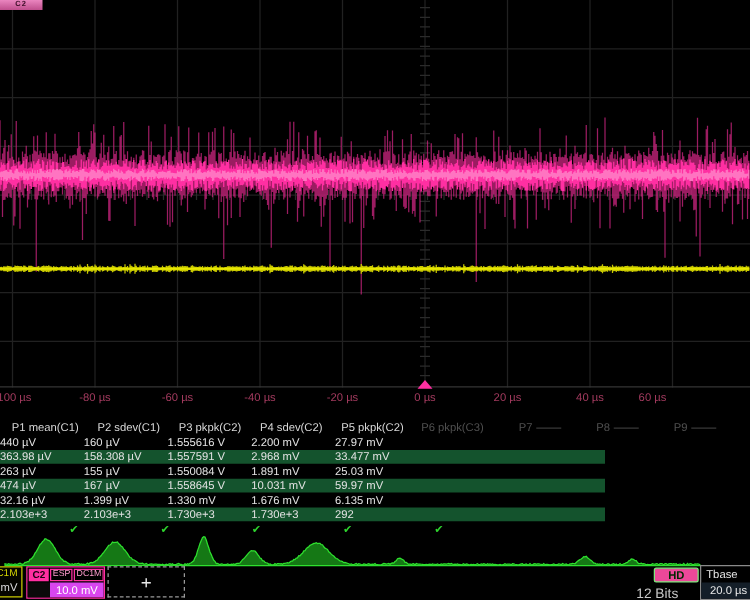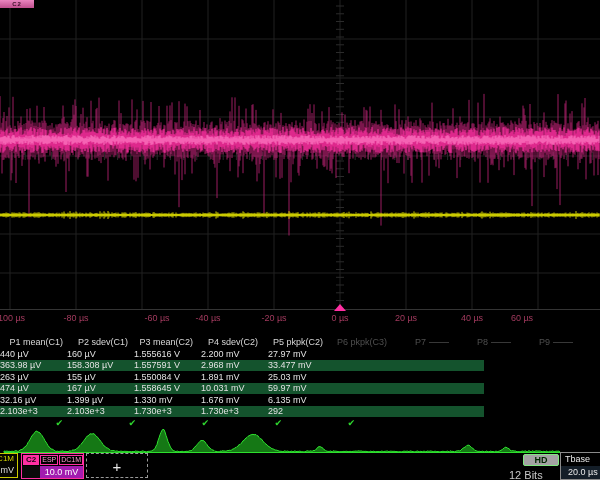--- a/index.html
+++ b/index.html
@@ -43,29 +43,29 @@
   .c1-box .l2{color:#dddddd;font-size:9px;margin-top:2px;}
   .c2-box{
     position:absolute;left:21px;top:453px;width:63px;height:26px;
     border:1px solid #ff2fa2;background:#000;box-sizing:border-box;overflow:hidden;
   }
   .c2-row1{display:flex;align-items:center;height:12px;padding-left:1px;}
   .c2-name{background:#ff2fa2;color:#1a0010;font-weight:bold;font-size:8px;padding:0 3px;height:10px;line-height:10px;}
   .c2-tag{border:1px solid #ff2fa2;color:#ff9ccf;font-size:7px;height:8px;line-height:8px;padding:0 1px;margin-left:1px;}
   .c2-row2{display:flex;height:12px;}
   .c2-row2 .sp{width:18px;background:#0a0a0a;}
-  .c2-vdiv{flex:1;background:#a21caf;color:#fff;font-size:9px;line-height:12px;text-align:center;}
+  .c2-vdiv{flex:1;background:#d946ef;color:#fff;font-size:9px;line-height:12px;text-align:center;}
   .add-box{
     position:absolute;left:86px;top:453px;width:62px;height:25px;
     border:1px dashed #9a9a9a;background:#000;color:#e8e8e8;
     font-size:15px;line-height:25px;text-align:center;box-sizing:border-box;
   }
   .hd-badge{
     position:absolute;left:523px;top:454px;width:36px;height:12px;
-    background:#a3a3a3;border:1px solid #7fe87f;border-radius:2px;box-sizing:border-box;
+    background:#ec4899;border:1px solid #7fe87f;border-radius:2px;box-sizing:border-box;
     color:#002800;font-size:9px;font-weight:bold;text-align:center;line-height:10px;
   }
   .hd-sub{position:absolute;left:509px;top:469px;width:40px;text-align:left;color:#c8c8c8;font-size:11px;}
   .tbase-box{
     position:absolute;left:560px;top:452px;width:56px;height:28px;
     border:1px solid #8a8a8a;background:#000;box-sizing:border-box;
   }
   .tbase-head{position:relative;height:13px;color:#e8e8e8;font-size:9px;line-height:13px;padding-left:4px;}
   .tbase-val{height:13px;background:#141e28;color:#e8e8e8;font-size:9px;line-height:13px;padding-left:7px;white-space:nowrap;}
 </style>
@@ -90,35 +90,35 @@
         <path d="M0,213.6V216.4M1,213.4V216.6M2,213.7V216.3M3,213.0V217.0M4,213.1V216.9M5,213.1V216.9M6,212.5V217.5M7,212.8V217.2M8,213.0V217.0M9,213.2V216.8M10,214.0V216.0M11,213.5V216.5M12,212.4V217.6M13,212.8V217.2M14,212.6V217.4M15,212.8V217.2M16,213.0V217.0M17,212.8V217.2M18,213.4V216.6M19,212.4V217.6M20,212.6V217.4M21,213.3V216.7M22,213.8V216.2M23,212.5V217.5M24,212.5V217.5M25,212.6V217.4M26,213.0V217.0M27,213.4V216.6M28,213.5V216.5M29,213.6V216.4M30,213.2V216.8M31,212.8V217.2M32,213.9V216.1M33,213.2V216.8M34,212.7V217.3M35,212.4V217.6M36,213.0V217.0M37,212.5V217.5M38,212.7V217.3M39,212.2V217.8M40,212.9V217.1M41,213.1V216.9M42,213.7V216.3M43,212.8V217.2M44,213.5V216.5M45,213.2V216.8M46,213.6V216.4M47,213.9V216.1M48,213.6V216.4M49,212.8V217.2M50,213.1V216.9M51,213.2V216.8M52,213.3V216.7M53,212.9V217.1M54,213.5V216.5M55,213.8V216.2M56,213.2V216.8M57,212.7V217.3M58,214.0V216.0M59,212.8V217.2M60,213.6V216.4M61,213.7V216.3M62,212.4V217.6M63,213.3V216.7M64,211.5V218.5M65,213.2V216.8M66,213.9V216.1M67,213.5V216.5M68,212.7V217.3M69,213.5V216.5M70,211.1V218.9M71,212.9V217.1M72,213.3V216.7M73,212.7V217.3M74,212.6V217.4M75,213.4V216.6M76,211.5V218.5M77,212.6V217.4M78,213.8V216.2M79,213.3V216.7M80,212.6V217.4M81,213.9V216.1M82,212.9V217.1M83,213.3V216.7M84,213.8V216.2M85,213.7V216.3M86,212.7V217.3M87,213.4V216.6M88,213.7V216.3M89,213.3V216.7M90,212.3V217.7M91,212.8V217.2M92,213.2V216.8M93,213.8V216.2M94,213.7V216.3M95,213.2V216.8M96,213.0V217.0M97,212.9V217.1M98,213.7V216.3M99,213.6V216.4M100,211.3V218.7M101,213.5V216.5M102,212.7V217.3M103,213.9V216.1M104,211.3V218.7M105,212.6V217.4M106,213.2V216.8M107,213.5V216.5M108,211.0V219.0M109,212.5V217.5M110,213.7V216.3M111,213.8V216.2M112,212.4V217.6M113,213.5V216.5M114,213.0V217.0M115,213.0V217.0M116,212.6V217.4M117,213.9V216.1M118,212.6V217.4M119,213.7V216.3M120,213.8V216.2M121,213.9V216.1M122,212.5V217.5M123,212.7V217.3M124,212.6V217.4M125,212.4V217.6M126,212.7V217.3M127,213.7V216.3M128,213.9V216.1M129,213.8V216.2M130,212.6V217.4M131,213.5V216.5M132,213.7V216.3M133,212.6V217.4M134,213.0V217.0M135,212.5V217.5M136,212.2V217.8M137,213.3V216.7M138,213.8V216.2M139,212.9V217.1M140,213.4V216.6M141,213.8V216.2M142,212.8V217.2M143,213.6V216.4M144,213.0V217.0M145,213.1V216.9M146,212.5V217.5M147,213.0V217.0M148,212.7V217.3M149,213.0V217.0M150,213.0V217.0M151,214.0V216.0M152,214.0V216.0M153,212.5V217.5M154,212.1V217.9M155,213.0V217.0M156,213.4V216.6M157,213.4V216.6M158,213.5V216.5M159,213.3V216.7M160,213.0V217.0M161,213.6V216.4M162,212.7V217.3M163,213.9V216.1M164,213.1V216.9M165,213.5V216.5M166,213.1V216.9M167,213.6V216.4M168,213.5V216.5M169,212.6V217.4M170,214.0V216.0M171,213.2V216.8M172,212.7V217.3M173,212.4V217.6M174,213.8V216.2M175,213.9V216.1M176,212.5V217.5M177,213.8V216.2M178,213.7V216.3M179,214.0V216.0M180,213.5V216.5M181,213.6V216.4M182,212.9V217.1M183,212.9V217.1M184,212.9V217.1M185,213.4V216.6M186,212.9V217.1M187,213.2V216.8M188,213.3V216.7M189,212.9V217.1M190,213.1V216.9M191,213.3V216.7M192,213.2V216.8M193,213.9V216.1M194,212.8V217.2M195,213.2V216.8M196,212.4V217.6M197,213.6V216.4M198,213.4V216.6M199,213.7V216.3M200,213.0V217.0M201,213.7V216.3M202,214.0V216.0M203,212.6V217.4M204,213.1V216.9M205,213.0V217.0M206,213.1V216.9M207,213.4V216.6M208,212.9V217.1M209,212.5V217.5M210,212.4V217.6M211,213.2V216.8M212,213.1V216.9M213,213.9V216.1M214,213.3V216.7M215,213.9V216.1M216,211.4V218.6M217,212.4V217.6M218,212.5V217.5M219,213.6V216.4M220,213.8V216.2M221,213.5V216.5M222,213.6V216.4M223,213.2V216.8M224,213.7V216.3M225,213.1V216.9M226,213.6V216.4M227,213.3V216.7M228,212.9V217.1M229,212.7V217.3M230,212.9V217.1M231,213.3V216.7M232,212.4V217.6M233,212.6V217.4M234,212.4V217.6M235,213.7V216.3M236,212.8V217.2M237,213.4V216.6M238,213.8V216.2M239,213.5V216.5M240,213.2V216.8M241,212.8V217.2M242,213.3V216.7M243,211.3V218.7M244,212.2V217.8M245,213.0V217.0M246,213.4V216.6M247,212.9V217.1M248,212.5V217.5M249,212.9V217.1M250,213.1V216.9M251,213.2V216.8M252,212.9V217.1M253,213.6V216.4M254,212.9V217.1M255,212.9V217.1M256,213.8V216.2M257,212.6V217.4M258,212.4V217.6M259,212.7V217.3M260,212.6V217.4M261,213.6V216.4M262,213.0V217.0M263,213.3V216.7M264,212.7V217.3M265,213.6V216.4M266,212.7V217.3M267,211.9V218.1M268,213.3V216.7M269,212.8V217.2M270,213.9V216.1M271,213.2V216.8M272,213.5V216.5M273,213.6V216.4M274,212.6V217.4M275,213.2V216.8M276,212.5V217.5M277,213.5V216.5M278,213.6V216.4M279,213.8V216.2M280,213.2V216.8M281,212.9V217.1M282,212.6V217.4M283,213.3V216.7M284,213.1V216.9M285,212.8V217.2M286,213.5V216.5M287,213.8V216.2M288,213.4V216.6M289,211.1V218.9M290,212.5V217.5M291,213.0V217.0M292,212.9V217.1M293,212.6V217.4M294,213.2V216.8M295,213.3V216.7M296,212.7V217.3M297,212.7V217.3M298,212.2V217.8M299,213.7V216.3M300,213.9V216.1M301,213.5V216.5M302,213.2V216.8M303,212.4V217.6M304,213.6V216.4M305,213.6V216.4M306,213.9V216.1M307,212.6V217.4M308,213.3V216.7M309,213.9V216.1M310,212.5V217.5M311,213.3V216.7M312,213.7V216.3M313,212.8V217.2M314,213.2V216.8M315,212.5V217.5M316,212.9V217.1M317,213.9V216.1M318,212.6V217.4M319,212.1V217.9M320,212.6V217.4M321,213.9V216.1M322,213.0V217.0M323,212.5V217.5M324,212.8V217.2M325,212.5V217.5M326,213.8V216.2M327,212.8V217.2M328,213.6V216.4M329,213.5V216.5M330,213.6V216.4M331,213.0V217.0M332,213.3V216.7M333,214.0V216.0M334,212.9V217.1M335,213.3V216.7M336,212.8V217.2M337,212.7V217.3M338,212.7V217.3M339,213.4V216.6M340,213.5V216.5M341,213.4V216.6M342,212.8V217.2M343,212.7V217.3M344,212.0V218.0M345,213.6V216.4M346,213.1V216.9M347,212.6V217.4M348,213.7V216.3M349,211.7V218.3M350,213.5V216.5M351,213.4V216.6M352,213.6V216.4M353,213.7V216.3M354,213.5V216.5M355,214.0V216.0M356,212.3V217.7M357,213.9V216.1M358,213.1V216.9M359,213.5V216.5M360,213.5V216.5M361,213.7V216.3M362,212.8V217.2M363,213.1V216.9M364,213.7V216.3M365,212.8V217.2M366,213.1V216.9M367,212.9V217.1M368,213.0V217.0M369,214.0V216.0M370,213.9V216.1M371,211.4V218.6M372,212.8V217.2M373,213.8V216.2M374,213.5V216.5M375,213.5V216.5M376,213.1V216.9M377,212.6V217.4M378,212.4V217.6M379,212.7V217.3M380,213.3V216.7M381,212.8V217.2M382,213.1V216.9M383,213.7V216.3M384,213.3V216.7M385,212.7V217.3M386,213.7V216.3M387,212.8V217.2M388,213.5V216.5M389,213.6V216.4M390,213.1V216.9M391,212.8V217.2M392,212.5V217.5M393,213.2V216.8M394,213.7V216.3M395,213.1V216.9M396,212.6V217.4M397,213.6V216.4M398,212.8V217.2M399,213.1V216.9M400,212.9V217.1M401,213.2V216.8M402,212.5V217.5M403,212.2V217.8M404,212.6V217.4M405,212.9V217.1M406,212.7V217.3M407,213.4V216.6M408,213.6V216.4M409,212.8V217.2M410,213.9V216.1M411,213.6V216.4M412,212.9V217.1M413,213.3V216.7M414,211.4V218.6M415,212.9V217.1M416,212.6V217.4M417,213.9V216.1M418,212.6V217.4M419,213.8V216.2M420,213.6V216.4M421,213.0V217.0M422,213.0V217.0M423,212.7V217.3M424,213.1V216.9M425,212.6V217.4M426,212.4V217.6M427,213.2V216.8M428,212.8V217.2M429,212.2V217.8M430,213.5V216.5M431,213.5V216.5M432,213.3V216.7M433,213.2V216.8M434,213.7V216.3M435,212.7V217.3M436,212.8V217.2M437,213.1V216.9M438,213.0V217.0M439,213.5V216.5M440,212.6V217.4M441,212.9V217.1M442,212.5V217.5M443,213.9V216.1M444,213.8V216.2M445,213.6V216.4M446,212.5V217.5M447,212.7V217.3M448,213.3V216.7M449,213.5V216.5M450,213.6V216.4M451,213.6V216.4M452,212.8V217.2M453,213.0V217.0M454,212.9V217.1M455,213.1V216.9M456,213.4V216.6M457,212.6V217.4M458,212.6V217.4M459,212.7V217.3M460,213.7V216.3M461,213.7V216.3M462,211.9V218.1M463,213.1V216.9M464,213.9V216.1M465,213.5V216.5M466,213.9V216.1M467,212.6V217.4M468,212.8V217.2M469,212.9V217.1M470,213.3V216.7M471,213.6V216.4M472,213.7V216.3M473,213.6V216.4M474,212.9V217.1M475,213.7V216.3M476,212.9V217.1M477,213.5V216.5M478,213.9V216.1M479,213.0V217.0M480,213.0V217.0M481,212.5V217.5M482,211.4V218.6M483,212.7V217.3M484,212.7V217.3M485,213.0V217.0M486,212.7V217.3M487,213.6V216.4M488,213.0V217.0M489,213.8V216.2M490,211.7V218.3M491,213.1V216.9M492,213.3V216.7M493,212.5V217.5M494,213.3V216.7M495,213.0V217.0M496,213.4V216.6M497,213.2V216.8M498,213.0V217.0M499,213.3V216.7M500,212.7V217.3M501,212.8V217.2M502,212.6V217.4M503,212.9V217.1M504,213.1V216.9M505,212.9V217.1M506,212.4V217.6M507,212.9V217.1M508,212.9V217.1M509,212.9V217.1M510,213.0V217.0M511,213.4V216.6M512,213.1V216.9M513,213.9V216.1M514,213.0V217.0M515,213.7V216.3M516,213.5V216.5M517,213.1V216.9M518,213.5V216.5M519,213.0V217.0M520,213.9V216.1M521,213.6V216.4M522,212.7V217.3M523,213.4V216.6M524,212.5V217.5M525,213.3V216.7M526,213.9V216.1M527,213.7V216.3M528,213.0V217.0M529,213.9V216.1M530,213.4V216.6M531,212.1V217.9M532,213.2V216.8M533,212.6V217.4M534,213.8V216.2M535,212.7V217.3M536,214.0V216.0M537,213.1V216.9M538,212.7V217.3M539,212.7V217.3M540,214.0V216.0M541,212.9V217.1M542,212.6V217.4M543,213.7V216.3M544,213.7V216.3M545,212.9V217.1M546,213.5V216.5M547,213.1V216.9M548,212.9V217.1M549,212.5V217.5M550,213.8V216.2M551,213.6V216.4M552,213.4V216.6M553,213.0V217.0M554,212.5V217.5M555,213.1V216.9M556,213.6V216.4M557,213.1V216.9M558,213.3V216.7M559,213.6V216.4M560,213.1V216.9M561,213.5V216.5M562,213.4V216.6M563,213.3V216.7M564,213.5V216.5M565,212.8V217.2M566,212.7V217.3M567,213.9V216.1M568,213.3V216.7M569,213.5V216.5M570,212.4V217.6M571,213.5V216.5M572,213.5V216.5M573,213.2V216.8M574,213.7V216.3M575,213.4V216.6M576,211.1V218.9M577,213.2V216.8M578,212.9V217.1M579,213.7V216.3M580,213.1V216.9M581,212.9V217.1M582,212.3V217.7M583,212.6V217.4M584,213.5V216.5M585,212.9V217.1M586,213.6V216.4M587,213.5V216.5M588,213.1V216.9M589,212.4V217.6M590,213.8V216.2M591,213.1V216.9M592,212.6V217.4M593,213.2V216.8M594,212.9V217.1M595,213.3V216.7M596,213.6V216.4M597,212.5V217.5M598,213.2V216.8M599,213.2V216.8" stroke="#c9c900" fill="none" stroke-width="1"></path>
         <path d="M0,214.2V215.8M1,214.2V215.8M2,214.2V215.8M3,214.2V215.8M4,214.2V215.8M5,214.2V215.8M6,214.2V215.8M7,214.2V215.8M8,214.2V215.8M9,214.2V215.8M10,214.2V215.8M11,214.2V215.8M12,214.2V215.8M13,214.2V215.8M14,214.2V215.8M15,214.2V215.8M16,214.2V215.8M17,214.2V215.8M18,214.2V215.8M19,214.2V215.8M20,214.2V215.8M21,214.2V215.8M22,214.2V215.8M23,214.2V215.8M24,214.2V215.8M25,214.2V215.8M26,214.2V215.8M27,214.2V215.8M28,214.2V215.8M29,214.2V215.8M30,214.2V215.8M31,214.2V215.8M32,214.2V215.8M33,214.2V215.8M34,214.2V215.8M35,214.2V215.8M36,214.2V215.8M37,214.2V215.8M38,214.2V215.8M39,214.2V215.8M40,214.2V215.8M41,214.2V215.8M42,214.2V215.8M43,214.2V215.8M44,214.2V215.8M45,214.2V215.8M46,214.2V215.8M47,214.2V215.8M48,214.2V215.8M49,214.2V215.8M50,214.2V215.8M51,214.2V215.8M52,214.2V215.8M53,214.2V215.8M54,214.2V215.8M55,214.2V215.8M56,214.2V215.8M57,214.2V215.8M58,214.2V215.8M59,214.2V215.8M60,214.2V215.8M61,214.2V215.8M62,214.2V215.8M63,214.2V215.8M64,214.2V215.8M65,214.2V215.8M66,214.2V215.8M67,214.2V215.8M68,214.2V215.8M69,214.2V215.8M70,214.2V215.8M71,214.2V215.8M72,214.2V215.8M73,214.2V215.8M74,214.2V215.8M75,214.2V215.8M76,214.2V215.8M77,214.2V215.8M78,214.2V215.8M79,214.2V215.8M80,214.2V215.8M81,214.2V215.8M82,214.2V215.8M83,214.2V215.8M84,214.2V215.8M85,214.2V215.8M86,214.2V215.8M87,214.2V215.8M88,214.2V215.8M89,214.2V215.8M90,214.2V215.8M91,214.2V215.8M92,214.2V215.8M93,214.2V215.8M94,214.2V215.8M95,214.2V215.8M96,214.2V215.8M97,214.2V215.8M98,214.2V215.8M99,214.2V215.8M100,214.2V215.8M101,214.2V215.8M102,214.2V215.8M103,214.2V215.8M104,214.2V215.8M105,214.2V215.8M106,214.2V215.8M107,214.2V215.8M108,214.2V215.8M109,214.2V215.8M110,214.2V215.8M111,214.2V215.8M112,214.2V215.8M113,214.2V215.8M114,214.2V215.8M115,214.2V215.8M116,214.2V215.8M117,214.2V215.8M118,214.2V215.8M119,214.2V215.8M120,214.2V215.8M121,214.2V215.8M122,214.2V215.8M123,214.2V215.8M124,214.2V215.8M125,214.2V215.8M126,214.2V215.8M127,214.2V215.8M128,214.2V215.8M129,214.2V215.8M130,214.2V215.8M131,214.2V215.8M132,214.2V215.8M133,214.2V215.8M134,214.2V215.8M135,214.2V215.8M136,214.2V215.8M137,214.2V215.8M138,214.2V215.8M139,214.2V215.8M140,214.2V215.8M141,214.2V215.8M142,214.2V215.8M143,214.2V215.8M144,214.2V215.8M145,214.2V215.8M146,214.2V215.8M147,214.2V215.8M148,214.2V215.8M149,214.2V215.8M150,214.2V215.8M151,214.2V215.8M152,214.2V215.8M153,214.2V215.8M154,214.2V215.8M155,214.2V215.8M156,214.2V215.8M157,214.2V215.8M158,214.2V215.8M159,214.2V215.8M160,214.2V215.8M161,214.2V215.8M162,214.2V215.8M163,214.2V215.8M164,214.2V215.8M165,214.2V215.8M166,214.2V215.8M167,214.2V215.8M168,214.2V215.8M169,214.2V215.8M170,214.2V215.8M171,214.2V215.8M172,214.2V215.8M173,214.2V215.8M174,214.2V215.8M175,214.2V215.8M176,214.2V215.8M177,214.2V215.8M178,214.2V215.8M179,214.2V215.8M180,214.2V215.8M181,214.2V215.8M182,214.2V215.8M183,214.2V215.8M184,214.2V215.8M185,214.2V215.8M186,214.2V215.8M187,214.2V215.8M188,214.2V215.8M189,214.2V215.8M190,214.2V215.8M191,214.2V215.8M192,214.2V215.8M193,214.2V215.8M194,214.2V215.8M195,214.2V215.8M196,214.2V215.8M197,214.2V215.8M198,214.2V215.8M199,214.2V215.8M200,214.2V215.8M201,214.2V215.8M202,214.2V215.8M203,214.2V215.8M204,214.2V215.8M205,214.2V215.8M206,214.2V215.8M207,214.2V215.8M208,214.2V215.8M209,214.2V215.8M210,214.2V215.8M211,214.2V215.8M212,214.2V215.8M213,214.2V215.8M214,214.2V215.8M215,214.2V215.8M216,214.2V215.8M217,214.2V215.8M218,214.2V215.8M219,214.2V215.8M220,214.2V215.8M221,214.2V215.8M222,214.2V215.8M223,214.2V215.8M224,214.2V215.8M225,214.2V215.8M226,214.2V215.8M227,214.2V215.8M228,214.2V215.8M229,214.2V215.8M230,214.2V215.8M231,214.2V215.8M232,214.2V215.8M233,214.2V215.8M234,214.2V215.8M235,214.2V215.8M236,214.2V215.8M237,214.2V215.8M238,214.2V215.8M239,214.2V215.8M240,214.2V215.8M241,214.2V215.8M242,214.2V215.8M243,214.2V215.8M244,214.2V215.8M245,214.2V215.8M246,214.2V215.8M247,214.2V215.8M248,214.2V215.8M249,214.2V215.8M250,214.2V215.8M251,214.2V215.8M252,214.2V215.8M253,214.2V215.8M254,214.2V215.8M255,214.2V215.8M256,214.2V215.8M257,214.2V215.8M258,214.2V215.8M259,214.2V215.8M260,214.2V215.8M261,214.2V215.8M262,214.2V215.8M263,214.2V215.8M264,214.2V215.8M265,214.2V215.8M266,214.2V215.8M267,214.2V215.8M268,214.2V215.8M269,214.2V215.8M270,214.2V215.8M271,214.2V215.8M272,214.2V215.8M273,214.2V215.8M274,214.2V215.8M275,214.2V215.8M276,214.2V215.8M277,214.2V215.8M278,214.2V215.8M279,214.2V215.8M280,214.2V215.8M281,214.2V215.8M282,214.2V215.8M283,214.2V215.8M284,214.2V215.8M285,214.2V215.8M286,214.2V215.8M287,214.2V215.8M288,214.2V215.8M289,214.2V215.8M290,214.2V215.8M291,214.2V215.8M292,214.2V215.8M293,214.2V215.8M294,214.2V215.8M295,214.2V215.8M296,214.2V215.8M297,214.2V215.8M298,214.2V215.8M299,214.2V215.8M300,214.2V215.8M301,214.2V215.8M302,214.2V215.8M303,214.2V215.8M304,214.2V215.8M305,214.2V215.8M306,214.2V215.8M307,214.2V215.8M308,214.2V215.8M309,214.2V215.8M310,214.2V215.8M311,214.2V215.8M312,214.2V215.8M313,214.2V215.8M314,214.2V215.8M315,214.2V215.8M316,214.2V215.8M317,214.2V215.8M318,214.2V215.8M319,214.2V215.8M320,214.2V215.8M321,214.2V215.8M322,214.2V215.8M323,214.2V215.8M324,214.2V215.8M325,214.2V215.8M326,214.2V215.8M327,214.2V215.8M328,214.2V215.8M329,214.2V215.8M330,214.2V215.8M331,214.2V215.8M332,214.2V215.8M333,214.2V215.8M334,214.2V215.8M335,214.2V215.8M336,214.2V215.8M337,214.2V215.8M338,214.2V215.8M339,214.2V215.8M340,214.2V215.8M341,214.2V215.8M342,214.2V215.8M343,214.2V215.8M344,214.2V215.8M345,214.2V215.8M346,214.2V215.8M347,214.2V215.8M348,214.2V215.8M349,214.2V215.8M350,214.2V215.8M351,214.2V215.8M352,214.2V215.8M353,214.2V215.8M354,214.2V215.8M355,214.2V215.8M356,214.2V215.8M357,214.2V215.8M358,214.2V215.8M359,214.2V215.8M360,214.2V215.8M361,214.2V215.8M362,214.2V215.8M363,214.2V215.8M364,214.2V215.8M365,214.2V215.8M366,214.2V215.8M367,214.2V215.8M368,214.2V215.8M369,214.2V215.8M370,214.2V215.8M371,214.2V215.8M372,214.2V215.8M373,214.2V215.8M374,214.2V215.8M375,214.2V215.8M376,214.2V215.8M377,214.2V215.8M378,214.2V215.8M379,214.2V215.8M380,214.2V215.8M381,214.2V215.8M382,214.2V215.8M383,214.2V215.8M384,214.2V215.8M385,214.2V215.8M386,214.2V215.8M387,214.2V215.8M388,214.2V215.8M389,214.2V215.8M390,214.2V215.8M391,214.2V215.8M392,214.2V215.8M393,214.2V215.8M394,214.2V215.8M395,214.2V215.8M396,214.2V215.8M397,214.2V215.8M398,214.2V215.8M399,214.2V215.8M400,214.2V215.8M401,214.2V215.8M402,214.2V215.8M403,214.2V215.8M404,214.2V215.8M405,214.2V215.8M406,214.2V215.8M407,214.2V215.8M408,214.2V215.8M409,214.2V215.8M410,214.2V215.8M411,214.2V215.8M412,214.2V215.8M413,214.2V215.8M414,214.2V215.8M415,214.2V215.8M416,214.2V215.8M417,214.2V215.8M418,214.2V215.8M419,214.2V215.8M420,214.2V215.8M421,214.2V215.8M422,214.2V215.8M423,214.2V215.8M424,214.2V215.8M425,214.2V215.8M426,214.2V215.8M427,214.2V215.8M428,214.2V215.8M429,214.2V215.8M430,214.2V215.8M431,214.2V215.8M432,214.2V215.8M433,214.2V215.8M434,214.2V215.8M435,214.2V215.8M436,214.2V215.8M437,214.2V215.8M438,214.2V215.8M439,214.2V215.8M440,214.2V215.8M441,214.2V215.8M442,214.2V215.8M443,214.2V215.8M444,214.2V215.8M445,214.2V215.8M446,214.2V215.8M447,214.2V215.8M448,214.2V215.8M449,214.2V215.8M450,214.2V215.8M451,214.2V215.8M452,214.2V215.8M453,214.2V215.8M454,214.2V215.8M455,214.2V215.8M456,214.2V215.8M457,214.2V215.8M458,214.2V215.8M459,214.2V215.8M460,214.2V215.8M461,214.2V215.8M462,214.2V215.8M463,214.2V215.8M464,214.2V215.8M465,214.2V215.8M466,214.2V215.8M467,214.2V215.8M468,214.2V215.8M469,214.2V215.8M470,214.2V215.8M471,214.2V215.8M472,214.2V215.8M473,214.2V215.8M474,214.2V215.8M475,214.2V215.8M476,214.2V215.8M477,214.2V215.8M478,214.2V215.8M479,214.2V215.8M480,214.2V215.8M481,214.2V215.8M482,214.2V215.8M483,214.2V215.8M484,214.2V215.8M485,214.2V215.8M486,214.2V215.8M487,214.2V215.8M488,214.2V215.8M489,214.2V215.8M490,214.2V215.8M491,214.2V215.8M492,214.2V215.8M493,214.2V215.8M494,214.2V215.8M495,214.2V215.8M496,214.2V215.8M497,214.2V215.8M498,214.2V215.8M499,214.2V215.8M500,214.2V215.8M501,214.2V215.8M502,214.2V215.8M503,214.2V215.8M504,214.2V215.8M505,214.2V215.8M506,214.2V215.8M507,214.2V215.8M508,214.2V215.8M509,214.2V215.8M510,214.2V215.8M511,214.2V215.8M512,214.2V215.8M513,214.2V215.8M514,214.2V215.8M515,214.2V215.8M516,214.2V215.8M517,214.2V215.8M518,214.2V215.8M519,214.2V215.8M520,214.2V215.8M521,214.2V215.8M522,214.2V215.8M523,214.2V215.8M524,214.2V215.8M525,214.2V215.8M526,214.2V215.8M527,214.2V215.8M528,214.2V215.8M529,214.2V215.8M530,214.2V215.8M531,214.2V215.8M532,214.2V215.8M533,214.2V215.8M534,214.2V215.8M535,214.2V215.8M536,214.2V215.8M537,214.2V215.8M538,214.2V215.8M539,214.2V215.8M540,214.2V215.8M541,214.2V215.8M542,214.2V215.8M543,214.2V215.8M544,214.2V215.8M545,214.2V215.8M546,214.2V215.8M547,214.2V215.8M548,214.2V215.8M549,214.2V215.8M550,214.2V215.8M551,214.2V215.8M552,214.2V215.8M553,214.2V215.8M554,214.2V215.8M555,214.2V215.8M556,214.2V215.8M557,214.2V215.8M558,214.2V215.8M559,214.2V215.8M560,214.2V215.8M561,214.2V215.8M562,214.2V215.8M563,214.2V215.8M564,214.2V215.8M565,214.2V215.8M566,214.2V215.8M567,214.2V215.8M568,214.2V215.8M569,214.2V215.8M570,214.2V215.8M571,214.2V215.8M572,214.2V215.8M573,214.2V215.8M574,214.2V215.8M575,214.2V215.8M576,214.2V215.8M577,214.2V215.8M578,214.2V215.8M579,214.2V215.8M580,214.2V215.8M581,214.2V215.8M582,214.2V215.8M583,214.2V215.8M584,214.2V215.8M585,214.2V215.8M586,214.2V215.8M587,214.2V215.8M588,214.2V215.8M589,214.2V215.8M590,214.2V215.8M591,214.2V215.8M592,214.2V215.8M593,214.2V215.8M594,214.2V215.8M595,214.2V215.8M596,214.2V215.8M597,214.2V215.8M598,214.2V215.8M599,214.2V215.8" stroke="#e8e800" fill="none" stroke-width="1"></path>
       </g>
   </svg>
 
   <div class="corner-badge">C2</div>
 
   <div class="time-axis">
       <span class="axl" style="left: 10px;">-100 µs</span>
       <span class="axl" style="left: 76px;">-80 µs</span>
-      <span class="axl" style="left: 142px; margin-left: 15px;">-60 µs</span>
+      <span class="axl" style="left: 142px;">-60 µs</span>
       <span class="axl" style="left: 208px;">-40 µs</span>
       <span class="axl" style="left: 274px;">-20 µs</span>
       <span class="axl" style="left: 340px;">0 µs</span>
       <span class="axl" style="left: 406px;">20 µs</span>
       <span class="axl" style="left: 472px;">40 µs</span>
       <span class="axl" style="left: 522px;">60 µs</span>
     </div>
   <div class="trig-marker"></div>
 
   <div class="mtable">
       <div class="mhead">
         <span class="mh act">P1 mean(C1)</span>
         <span class="mh act">P2 sdev(C1)</span>
-        <span class="mh act">P3 mean(C2)</span>
+        <span class="mh act">P3 pkpk(C2)</span>
         <span class="mh act">P4 sdev(C2)</span>
         <span class="mh act">P5 pkpk(C2)</span>
         <span class="mh dim">P6 pkpk(C3)</span>
         <span class="mh dim">P7<span class="strike"></span></span>
         <span class="mh dim">P8<span class="strike"></span></span>
         <span class="mh dim">P9<span class="strike"></span></span>
         <span class="mh dim">P10</span>
       </div>
       <div class="mrow">
         <span class="mv">440 µV</span>

